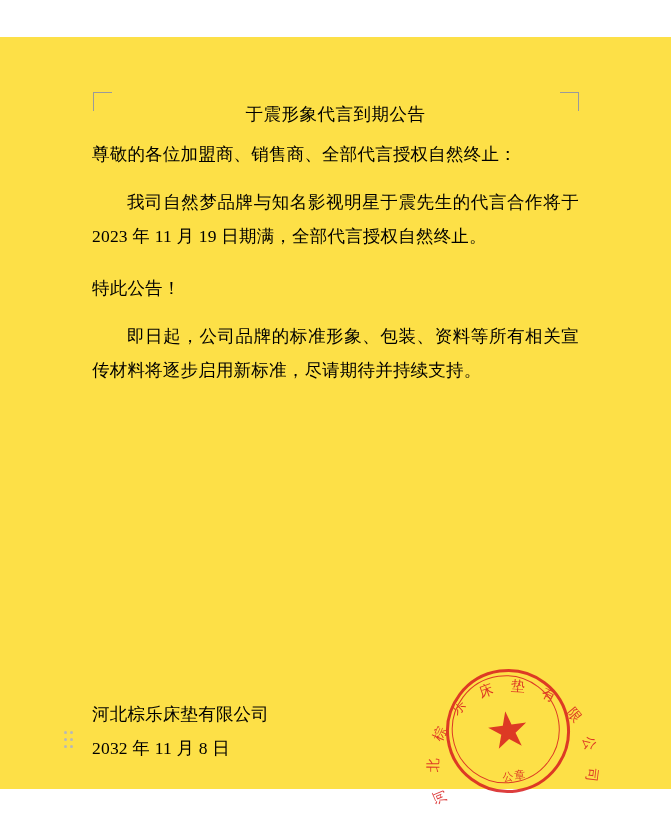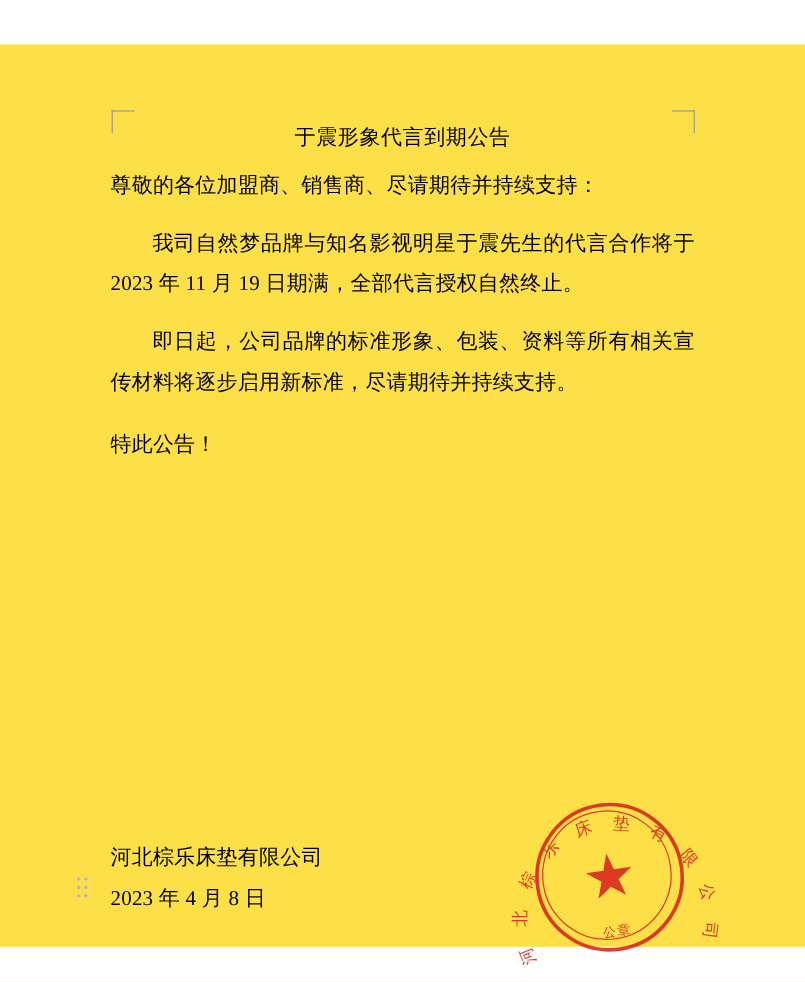--- a/index.html
+++ b/index.html
@@ -165,33 +165,33 @@
     <i></i>
     <i></i>
     <i></i>
     <i></i>
     <i></i>
   </div>
 
   <div class="content">
     <h1 class="doc-title">于震形象代言到期公告</h1>
 
-    <p class="para">尊敬的各位加盟商、销售商、尽请期待并持续支持：</p>
+    <p class="para">尊敬的各位加盟商、销售商、全部代言授权自然终止：</p>
 
     <p class="para indent gap-top">我司自然梦品牌与知名影视明星于震先生的代言合作将于 2023 年 11 月 19 日期满，全部代言授权自然终止。</p>
 
 
+    <p class="para gap-top2">特此公告！</p>
+
     <p class="para indent gap-top">即日起，公司品牌的标准形象、包装、资料等所有相关宣传材料将逐步启用新标准，尽请期待并持续支持。</p>
-
-    <p class="para gap-top2">特此公告！</p>
   </div>
 
   <div class="sign-block">
     <div>河北棕乐床垫有限公司</div>
-    <div>2023 年 4 月 8 日</div>
+    <div>2032 年 11 月 8 日</div>
   </div>
 
   <div class="seal">
     <div class="ring"></div>
     <div class="star"></div>
     <div class="seal-text" id="seal-arc">
         <span style="transform: translate(-50%, -50%) rotate(-105deg) translateY(-44px) rotate(0deg);">河</span>
         <span style="transform: translate(-50%, -50%) rotate(-81.6667deg) translateY(-44px) rotate(0deg);">北</span>
         <span style="transform: translate(-50%, -50%) rotate(-58.3333deg) translateY(-44px) rotate(0deg);">棕</span>
         <span style="transform: translate(-50%, -50%) rotate(-35deg) translateY(-44px) rotate(0deg);">乐</span>

